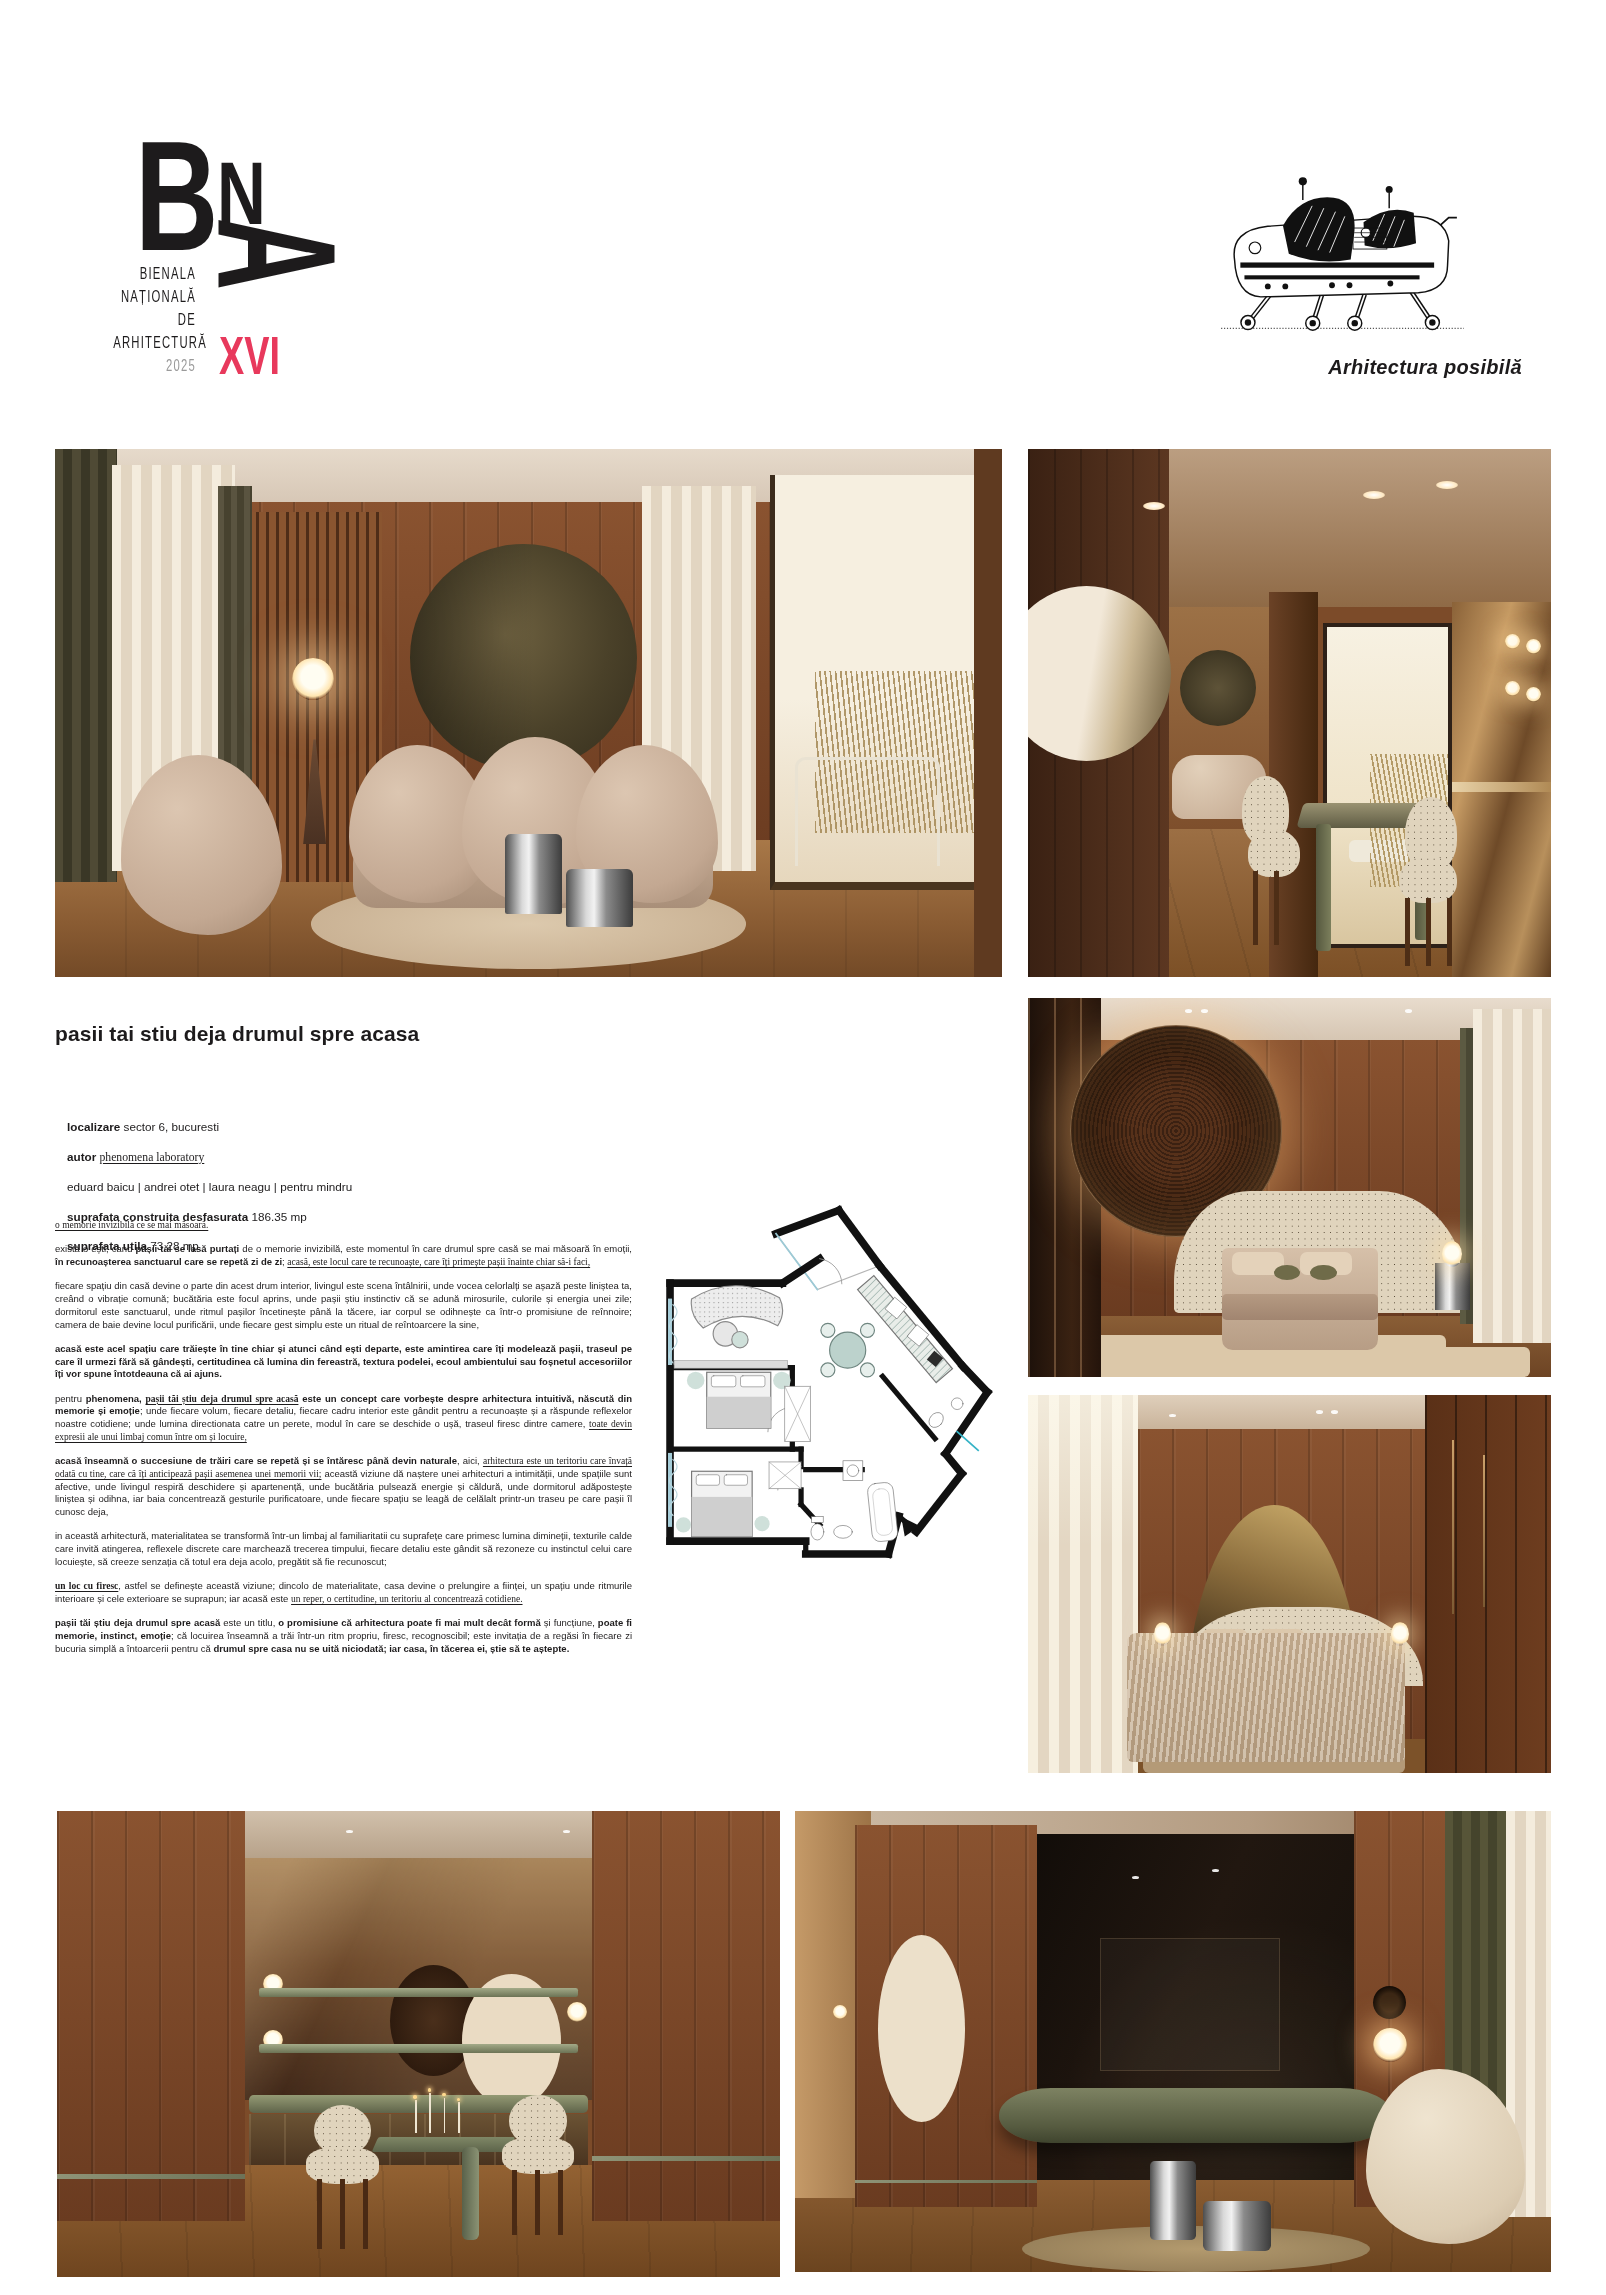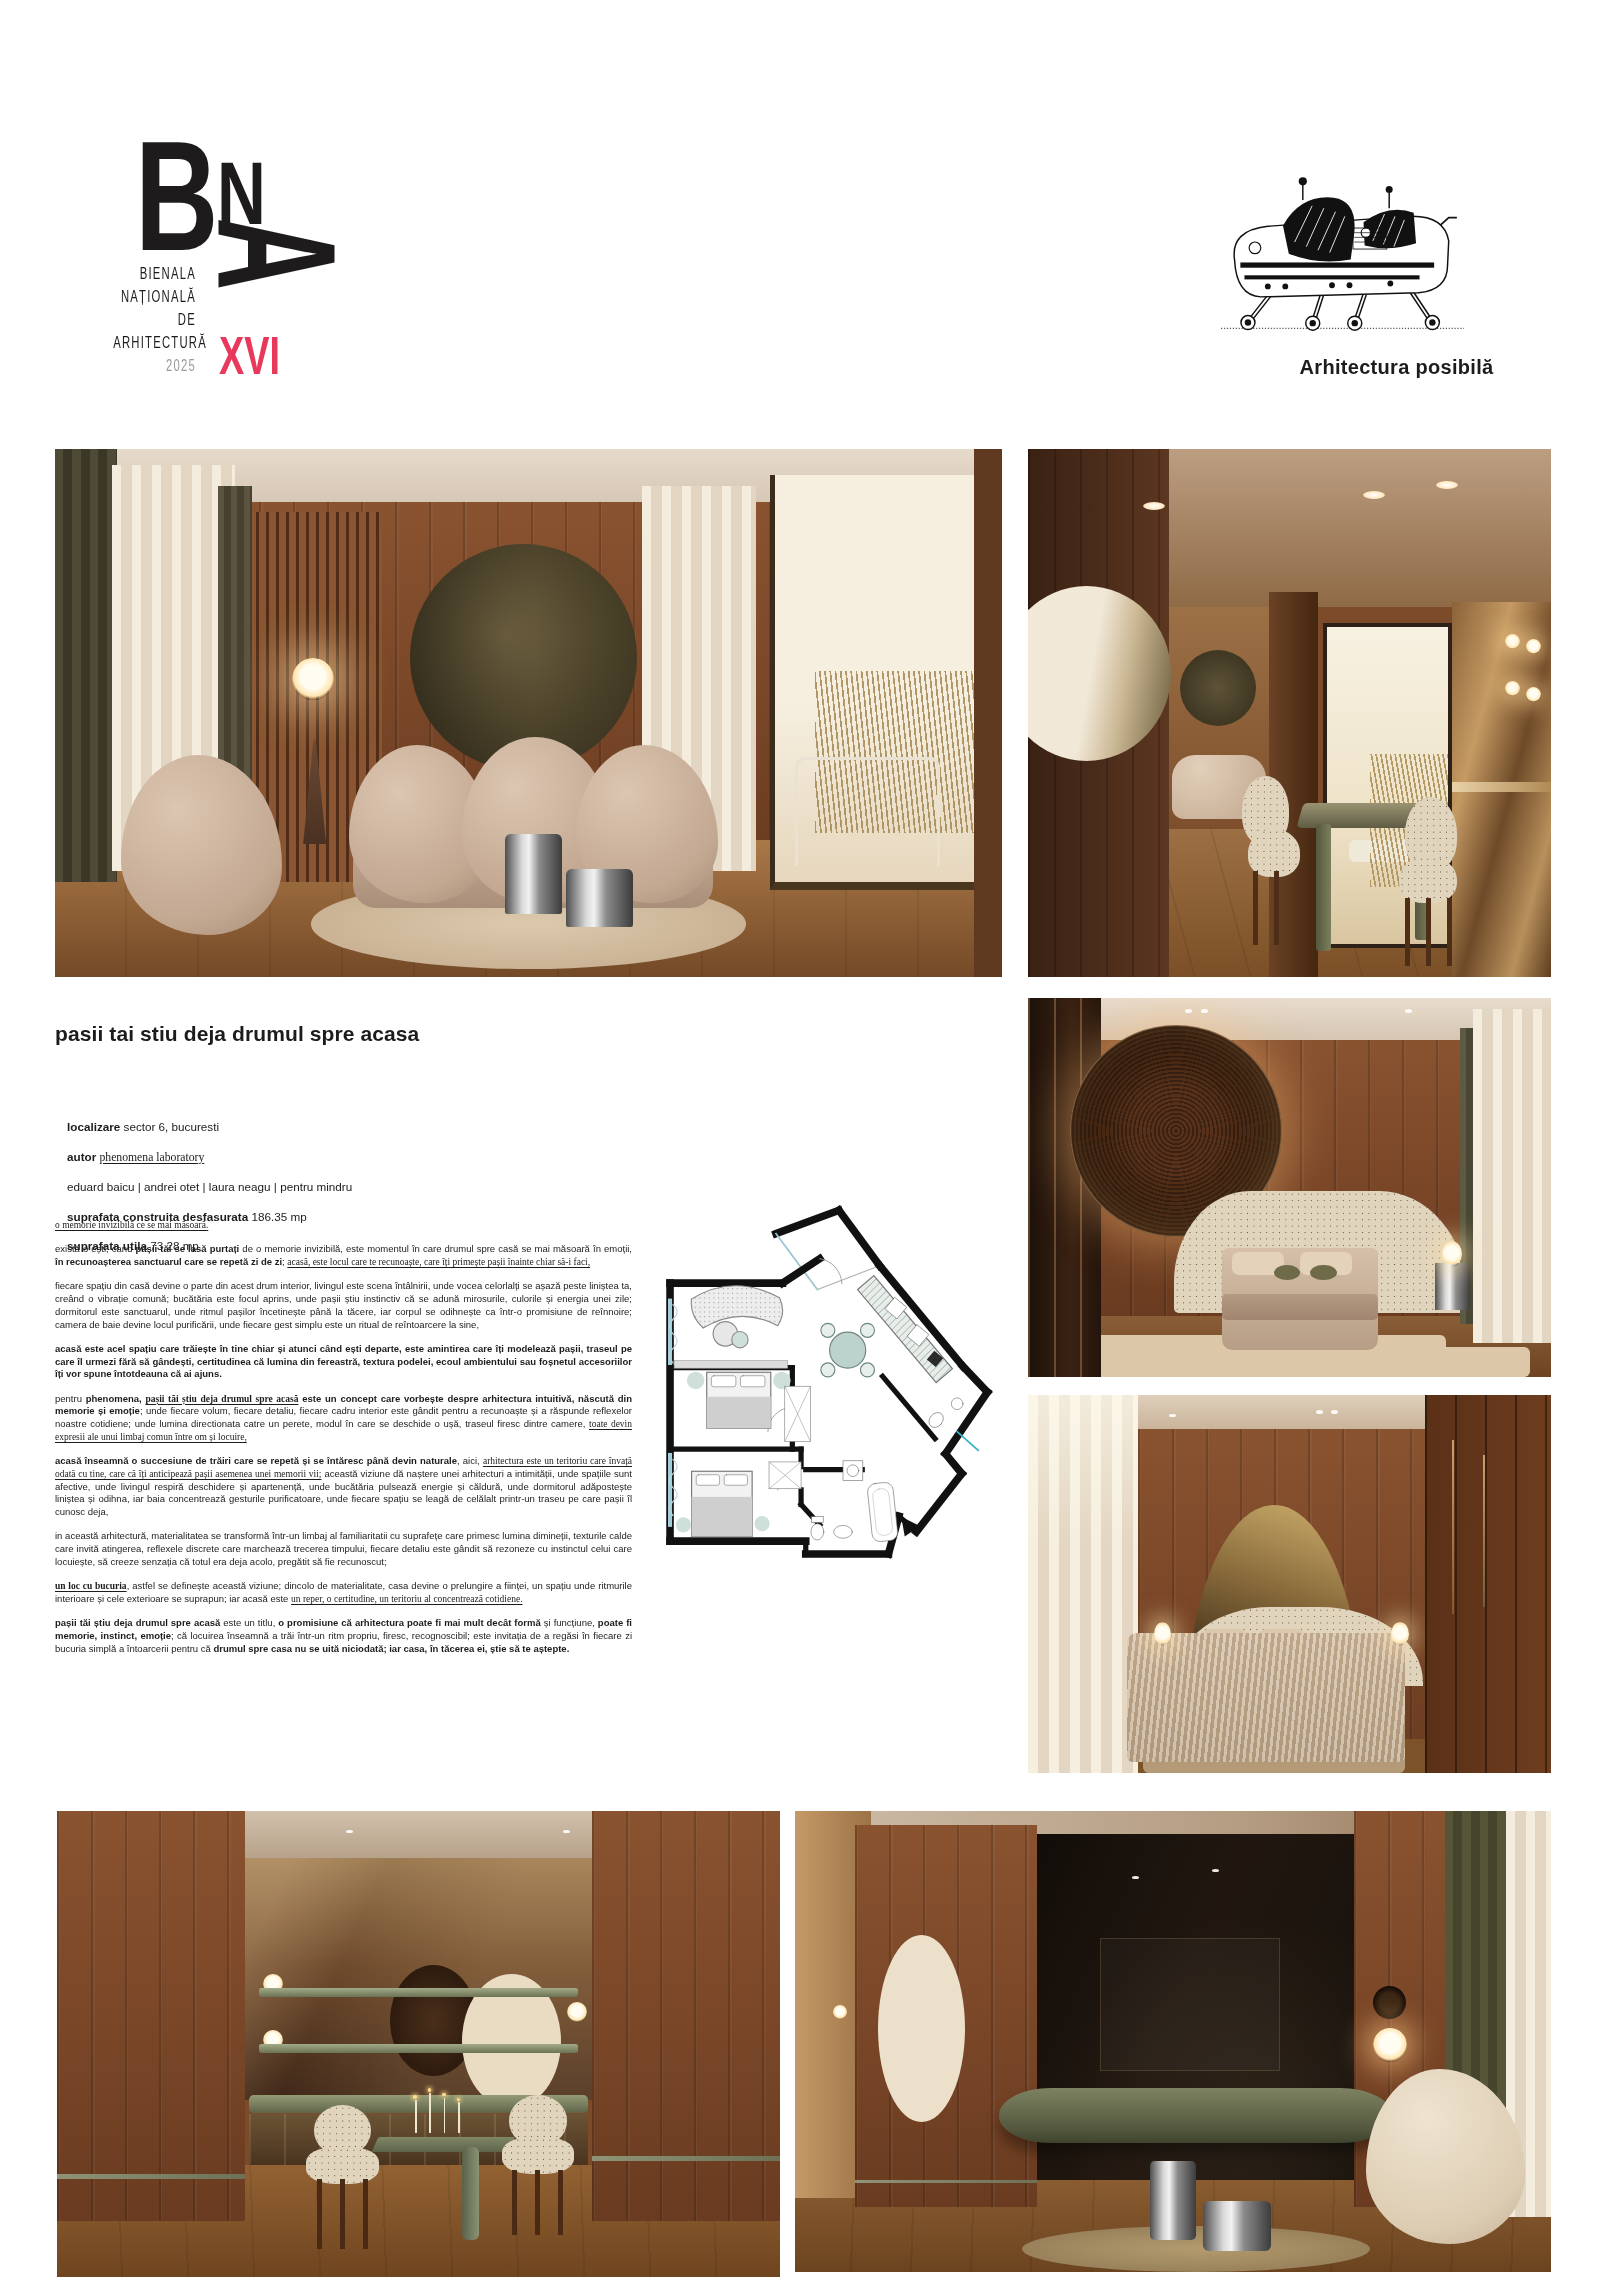--- a/index.html
+++ b/index.html
@@ -13,21 +13,21 @@
   .logo{position:absolute;left:114px;top:133px;width:245px;height:280px;}
   .logo-b{position:absolute;left:21px;top:-15px;font-size:156px;font-weight:700;line-height:1;transform:scaleX(.74);transform-origin:left top;}
   .logo-n{position:absolute;left:103px;top:16.3px;font-size:89px;font-weight:700;line-height:1;transform:scaleX(.76);transform-origin:left top;}
   .logo-a{position:absolute;left:162px;top:121px;font-size:168px;font-weight:700;line-height:1;transform:translate(-50%,-50%) rotate(90deg) scaleX(.60);}
   .logo-lines{position:absolute;left:-33px;top:129px;width:115px;text-align:right;font-size:15.7px;line-height:23px;letter-spacing:1.7px;transform:scaleX(.72);transform-origin:right top;white-space:nowrap;}
   .logo-year{color:#9a9a9a;}
   .logo-xvi{position:absolute;left:105px;top:195px;font-size:54px;font-weight:700;line-height:1;transform:scaleX(.70);transform-origin:left top;}
 
   
   .machine{position:absolute;left:1214px;top:172px;width:257px;height:178px;}
-  .tagline{position:absolute;left:1271px;top:356px;width:251px;text-align:center;font-size:20px;font-weight:700;letter-spacing:0.3px;}
+  .tagline{position:absolute;left:1271px;top:356px;width:251px;text-align:right;font-size:20px;font-weight:700;letter-spacing:0.3px;font-style:italic;}
 
   
   .title{position:absolute;left:55px;top:1022px;font-size:21px;font-weight:700;letter-spacing:0.1px;}
   .info{position:absolute;left:55px;top:1106px;font-size:11.7px;line-height:17.5px;}
   .info-line{margin:12px;}
   .story{position:absolute;left:55px;top:1219px;width:577px;font-size:9.5px;line-height:12.7px;text-align:justify;}
   .story p{margin:0 0 11.7px 0;}
 
   
   .ph{position:absolute;overflow:hidden;background:#7c4b29;box-shadow:inset 0 0 76px rgba(40,20,5,.35);}
@@ -344,21 +344,21 @@
     </div>
 
   <div class="story">
       <p><span class="u">o memorie invizibilă ce se mai măsoară.</span></p>
       <p><span>există o ești, cand </span><span class="b">pașii tăi se lasă purtați</span><span> de o memorie invizibilă, este momentul în care drumul spre casă se mai măsoară în emoții, </span><span class="b">în recunoașterea sanctuarul care se repetă zi de zi</span><span>; </span><span class="u">acasă, este locul care te recunoaște, care îți primește pașii înainte chiar să-i faci,</span></p>
       <p><span>fiecare spațiu din casă devine o parte din acest drum interior, livingul este scena întâlnirii, unde vocea celorlalți se așază peste liniștea ta, creând o vibrație comună; bucătăria este focul aprins, unde pașii știu instinctiv că se adună mirosurile, culorile și energia unei zile; dormitorul este sanctuarul, unde ritmul pașilor încetinește până la tăcere, iar corpul se odihnește ca într-o promisiune de reînnoire; camera de baie devine locul purificării, unde fiecare gest simplu este un ritual de reîntoarcere la sine,</span></p>
       <p><span class="b">acasă este acel spațiu care trăiește în tine chiar și atunci când ești departe, este amintirea care îți modelează pașii, traseul pe care îl urmezi fără să gândești, certitudinea că lumina din fereastră, textura podelei, ecoul ambientului sau foșnetul accesoriilor îți vor spune întotdeauna că ai ajuns.</span></p>
       <p><span>pentru </span><span class="b">phenomena, </span><span class="b u">pașii tăi știu deja drumul spre acasă</span><span class="b"> este un concept care vorbește despre arhitectura intuitivă, născută din memorie și emoție</span><span>; unde fiecare volum, fiecare detaliu, fiecare cadru interior este gândit pentru a recunoaște și a răspunde reflexelor noastre cotidiene; unde lumina directionata catre un perete, modul în care se deschide o ușă, traseul firesc dintre camere, </span><span class="u">toate devin expresii ale unui limbaj comun între om și locuire,</span></p>
       <p><span class="b">acasă înseamnă o succesiune de trăiri care se repetă și se întăresc până devin naturale</span><span>, aici, </span><span class="u">arhitectura este un teritoriu care învață odată cu tine, care că îți anticipează pașii asemenea unei memorii vii;</span><span> această viziune dă naștere unei arhitecturi a intimității, unde spațiile sunt afective, unde livingul respiră deschidere și apartenență, unde bucătăria pulsează energie și căldură, unde dormitorul adăpostește liniștea și odihna, iar baia concentrează gesturile purificatoare, unde fiecare spațiu se leagă de celălalt printr-un traseu pe care pașii îl cunosc deja,</span></p>
       <p><span>in această arhitectură, materialitatea se transformă într-un limbaj al familiaritatii cu suprafețe care primesc lumina dimineții, texturile calde care invită atingerea, reflexele discrete care marchează trecerea timpului, fiecare detaliu este gândit să rezoneze cu instinctul celui care locuiește, să creeze senzația că totul era deja acolo, pregătit să fie recunoscut;</span></p>
-      <p><span class="b u">un loc cu bucuria</span><span>, astfel se definește această viziune; dincolo de materialitate, casa devine o prelungire a ființei, un spațiu unde ritmurile interioare și cele exterioare se suprapun; iar acasă este </span><span class="u">un reper, o certitudine, un teritoriu al concentrează cotidiene.</span></p>
+      <p><span class="b u">un loc cu firesc</span><span>, astfel se definește această viziune; dincolo de materialitate, casa devine o prelungire a ființei, un spațiu unde ritmurile interioare și cele exterioare se suprapun; iar acasă este </span><span class="u">un reper, o certitudine, un teritoriu al concentrează cotidiene.</span></p>
       <p><span class="b">pașii tăi știu deja drumul spre acasă</span><span> este un titlu, </span><span class="b">o promisiune că arhitectura poate fi mai mult decât formă</span><span> și funcțiune, </span><span class="b">poate fi memorie, instinct, emoție</span><span>; că locuirea înseamnă a trăi într-un ritm propriu, firesc, recognoscibil; este invitația de a regăsi în fiecare zi bucuria simplă a întoarcerii pentru că </span><span class="b">drumul spre casa nu se uită niciodată; iar casa, în tăcerea ei, știe să te aștepte.</span></p>
     </div>
 
   <figure class="plan" style="margin:0;">
     <svg width="364" height="458" viewBox="0 0 625 785">
       <defs>
         <pattern id="ht" width="9" height="9" patternTransform="rotate(45)" patternUnits="userSpaceOnUse">
           <rect width="9" height="9" fill="#e9ede9"></rect>
             <line x1="0" y1="0" x2="0" y2="9" stroke="#9fb3ad" stroke-width="2.5"></line>
         </pattern>

